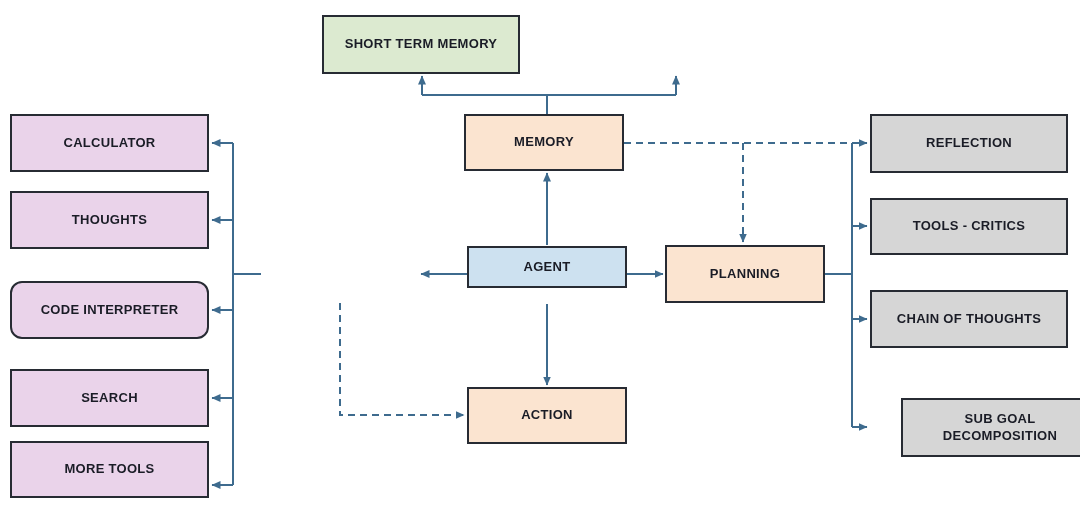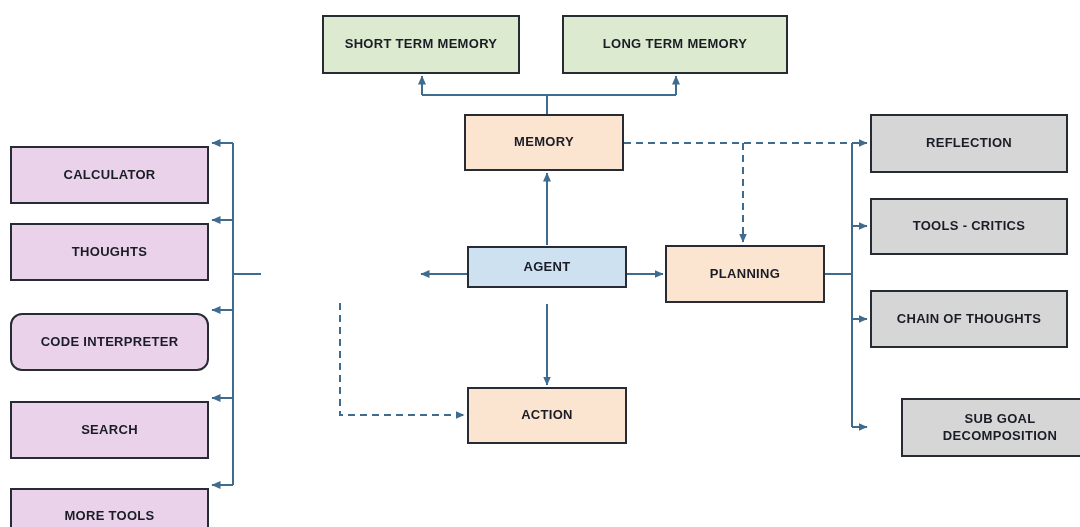--- a/index.html
+++ b/index.html
@@ -47,36 +47,36 @@
     font-size: 13px;
     letter-spacing: 0.3px;
     line-height: 1.3;
     color: var(--text, #1a1c26);
     z-index: 1;
     padding: 2px 8px;
   }
   .green  { background: var(--green,  #dcead0); }
   .peach  { background: var(--peach,  #fbe4d0); }
   .blue   { background: var(--blue,   #cde1f0); }
-  .purple { background: var(--purple, #ead3ea); margin-top: 32px; }
+  .purple { background: var(--purple, #ead3ea); }
   .gray   { background: var(--gray,   #d6d6d6); }
 
   
   #n-short-term-memory { left: 322px; top: 15px;  width: 198px; height: 59px; }
   #n-long-term-memory  { left: 562px; top: 15px;  width: 226px; height: 59px; }
   #n-memory            { left: 464px; top: 114px; width: 160px; height: 57px; }
   #n-agent             { left: 467px; top: 246px; width: 160px; height: 42px; }
   #n-tools             { left: 261px; top: 246px; width: 158px; height: 57px; }
   #n-planning          { left: 665px; top: 245px; width: 160px; height: 58px; }
   #n-action            { left: 467px; top: 387px; width: 160px; height: 57px; }
   #n-calculator        { left: 10px;  top: 114px; width: 199px; height: 58px; }
   #n-calendar          { left: 10px;  top: 191px; width: 199px; height: 58px; }
   #n-code-interpreter  { left: 10px;  top: 281px; width: 199px; height: 58px; border-radius: 12px; }
   #n-search            { left: 10px;  top: 369px; width: 199px; height: 58px; }
-  #n-more-tools        { left: 10px;  top: 456px; width: 199px; height: 57px; }
+  #n-more-tools        { left: 10px;  top: 441px; width: 199px; height: 57px; }
   #n-reflection        { left: 870px; top: 114px; width: 198px; height: 59px; }
   #n-self-critics      { left: 870px; top: 198px; width: 198px; height: 57px; }
   #n-chain-of-thoughts { left: 870px; top: 290px; width: 198px; height: 58px; }
   #n-sub-goal          { left: 870px; top: 398px; width: 198px; height: 59px; margin-left: 31px; }
 </style>
 </head>
 <body>
 
 <div id="canvas">
 
@@ -111,23 +111,20 @@
     <path class="edge" d="M852,427 L867,427" marker-end="url(#ar)"></path>
 
     <path class="edge dashed" d="M624,143 L852,143"></path>
     <path class="edge dashed" d="M743,143 L743,242" marker-end="url(#ar)"></path>
     <path class="edge dashed" d="M340,303 L340,415 L464,415" marker-end="url(#ar)"></path>
   </svg>
 
   <div class="node green" id="n-short-term-memory">
       <span>SHORT TERM MEMORY</span>
     </div>
-  <div class="node green" id="n-long-term-memory">
-      <span>LONG TERM MEMORY</span>
-    </div>
   <div class="node peach" id="n-memory">
       <span>MEMORY</span>
     </div>
   <div class="node blue" id="n-agent">
       <span>AGENT</span>
     </div>
   <div class="node peach" id="n-planning">
       <span>PLANNING</span>
     </div>
   <div class="node peach" id="n-action">

